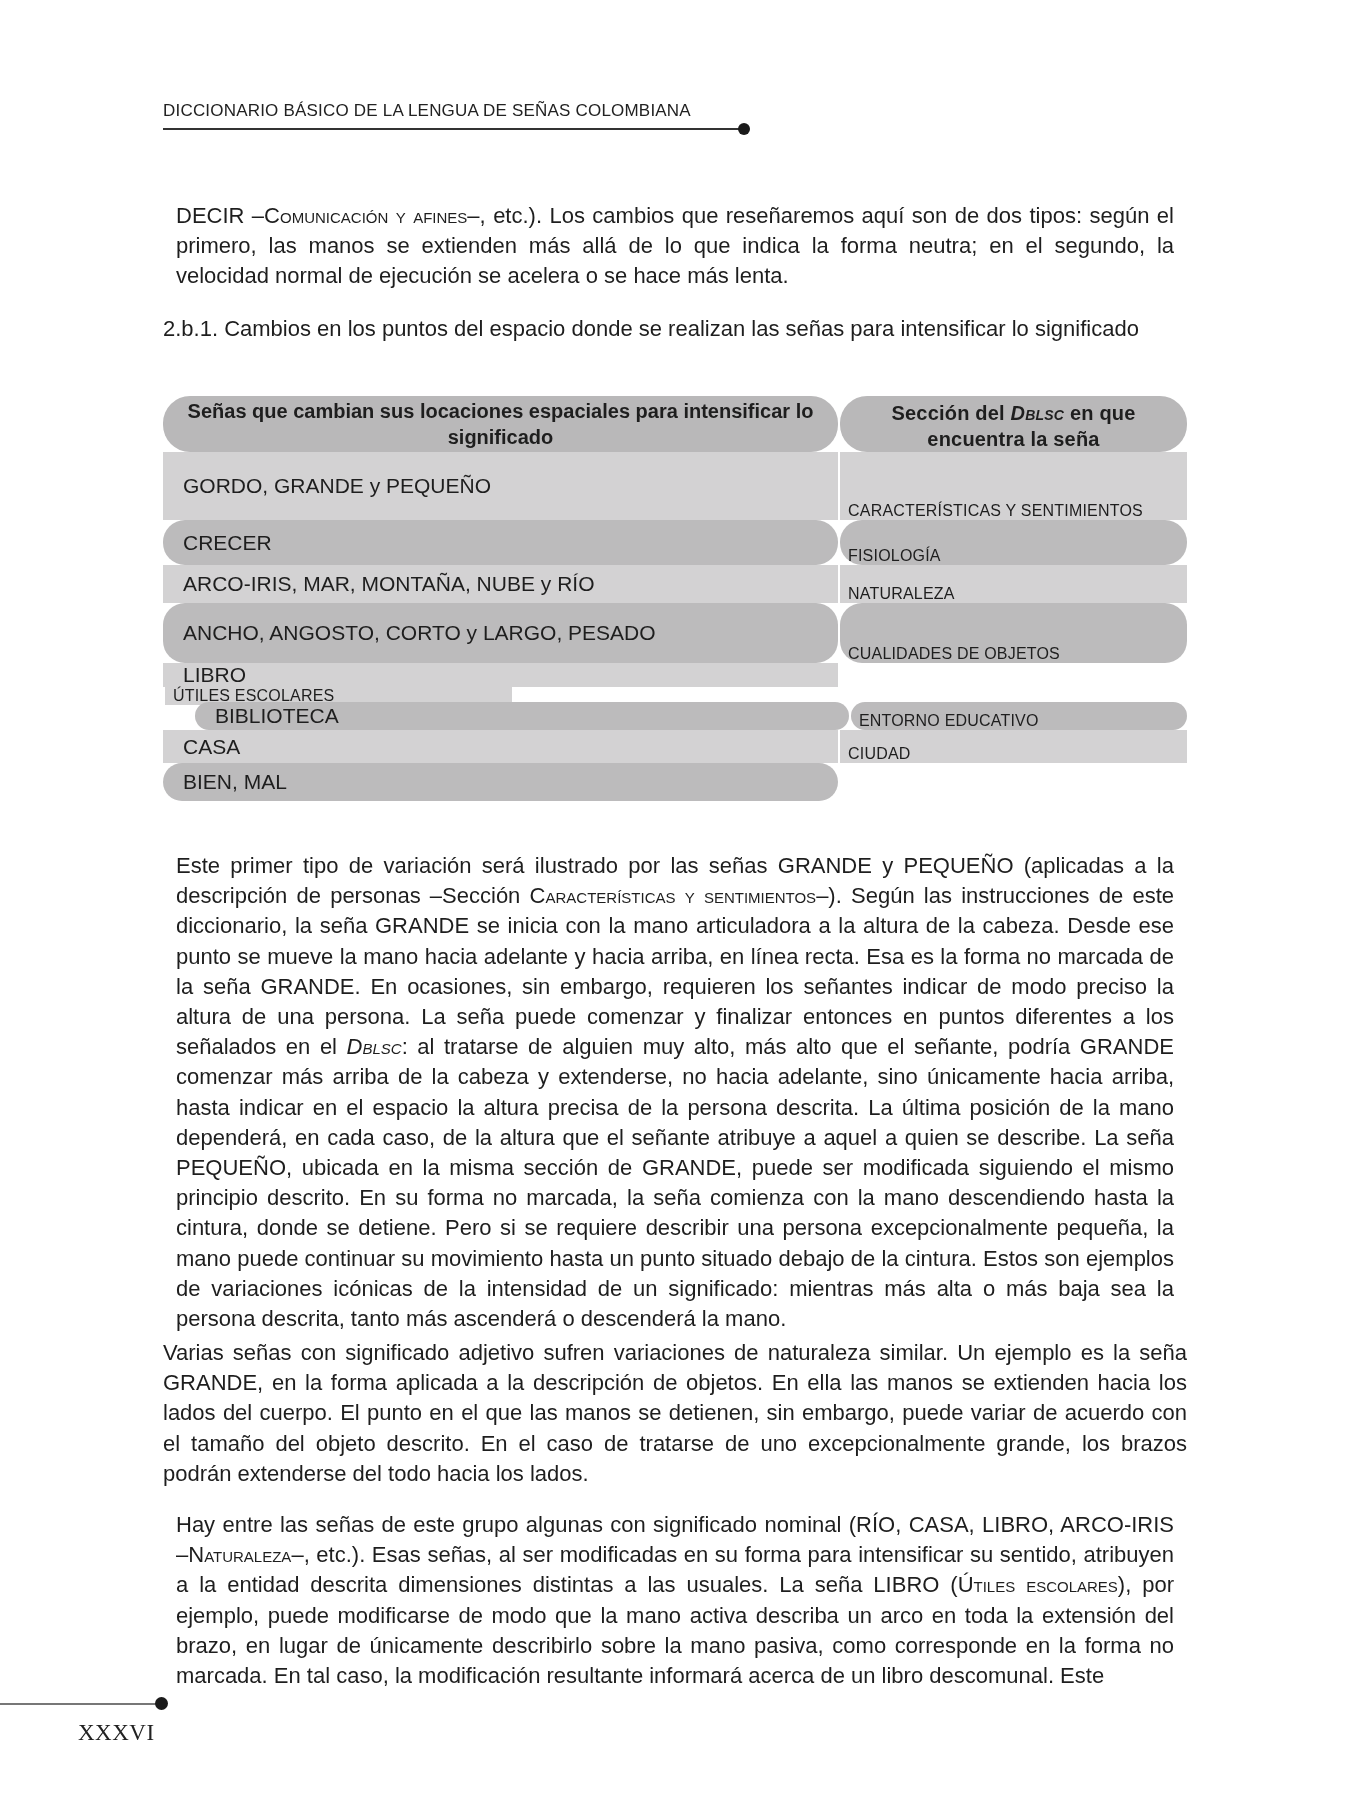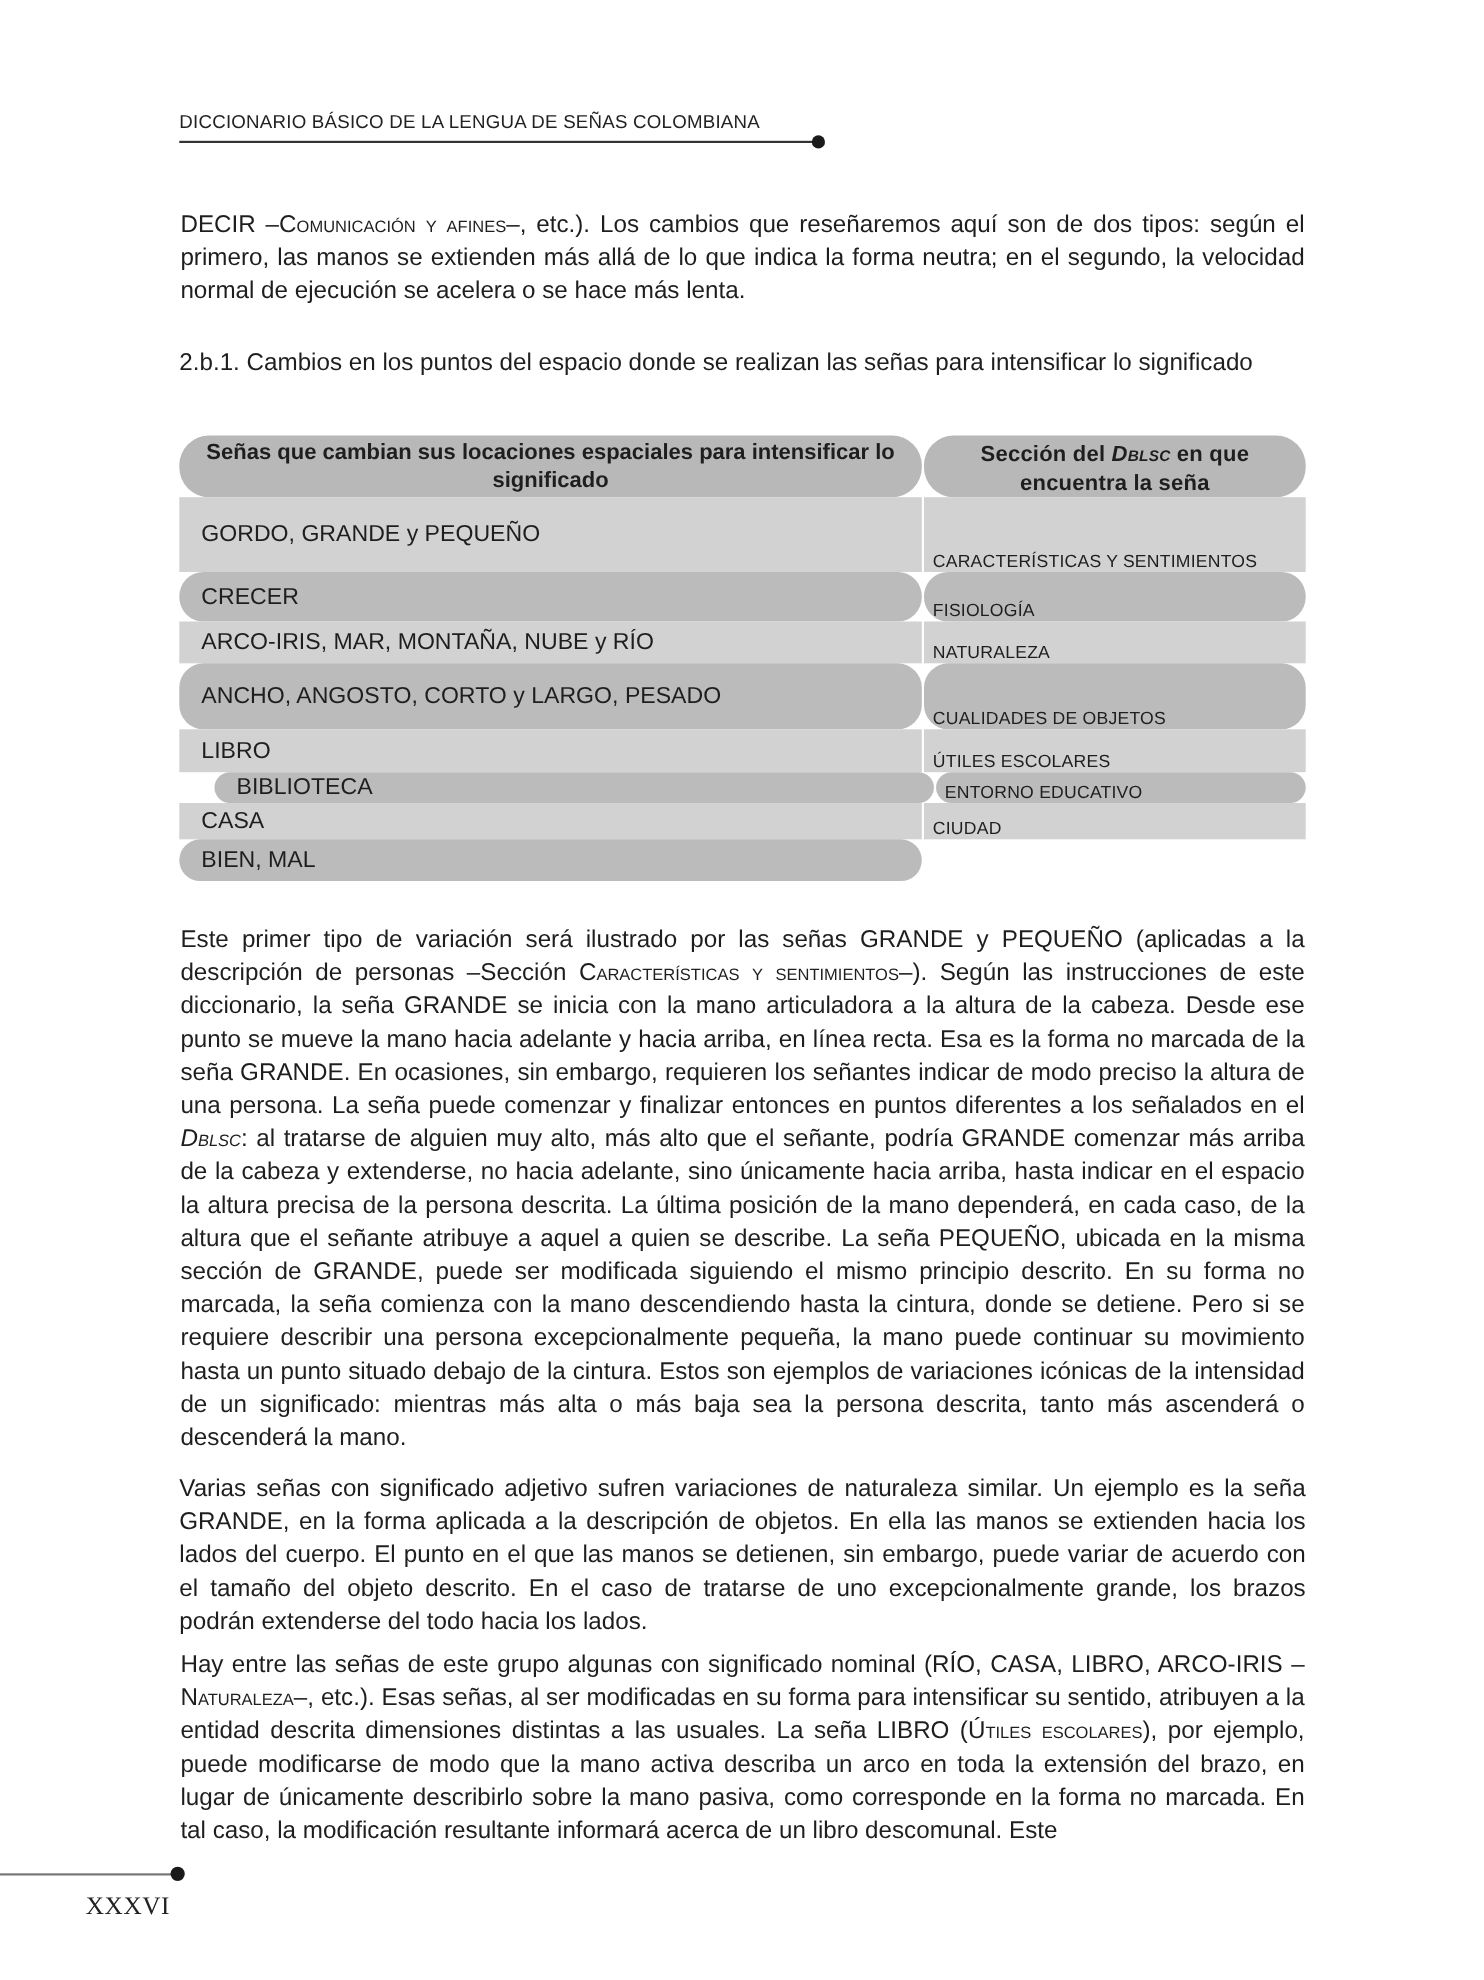--- a/index.html
+++ b/index.html
@@ -15,21 +15,21 @@
   .head-rule {
     position: absolute; left: 163px; top: 128px; width: 580px; height: 1.5px; background: #333;
   }
   .head-dot {
     position: absolute; left: 738px; top: 123px; width: 12px; height: 12px; border-radius: 50%; background: #1a1a1a;
   }
   .body-text {
     position: absolute; left: 163px; width: 1024px;
     font-size: 22px; line-height: 30px; text-align: justify; color: #1e1e1e;
   }
-  .body-text p { margin: 1px; }
+  .body-text p { margin: 13px; }
   .sc { font-variant: small-caps; }
   .it { font-style: italic; }
   .p1 { top: 188px; }
   .heading { top: 314px; }
   .tbl-row { display: flex; }
   .cell-a { width: 675px; padding-left: 20px; box-sizing: border-box; display: flex; align-items: center; font-size: 21px; }
   .cell-b { width: 347px; margin-left: 2px; padding-left: 8px; box-sizing: border-box; display: flex; align-items: flex-end; font-size: 16px; text-transform: uppercase; letter-spacing: 0.2px; }
   .hdr .cell-a, .hdr .cell-b {
     background: #b9b8b9; font-weight: bold; justify-content: center; text-align: center;
     font-size: 20px; line-height: 26px; padding: 0 12px; text-transform: none; border-radius: 27px;
@@ -82,21 +82,21 @@
     <div class="cell-b dark">Fisiología</div>
   </div>
   <div class="tbl-row" style="height:38px;">
     <div class="cell-a light">ARCO-IRIS, MAR, MONTAÑA, NUBE y RÍO</div>
     <div class="cell-b light">Naturaleza</div>
   </div>
   <div class="tbl-row" style="height:60px;">
     <div class="cell-a dark">ANCHO, ANGOSTO, CORTO y LARGO, PESADO</div>
     <div class="cell-b dark">Cualidades de Objetos</div>
   </div>
-  <div class="tbl-row" style="height:39px;">
+  <div class="tbl-row" style="height:39px;flex-direction:column;">
     <div class="cell-a light">LIBRO</div>
     <div class="cell-b light">Útiles Escolares</div>
   </div>
   <div class="tbl-row" style="height:28px;padding-left:32px;">
     <div class="cell-a dark">BIBLIOTECA</div>
     <div class="cell-b dark">Entorno Educativo</div>
   </div>
   <div class="tbl-row" style="height:33px;">
     <div class="cell-a light">CASA</div>
     <div class="cell-b light">Ciudad</div>

